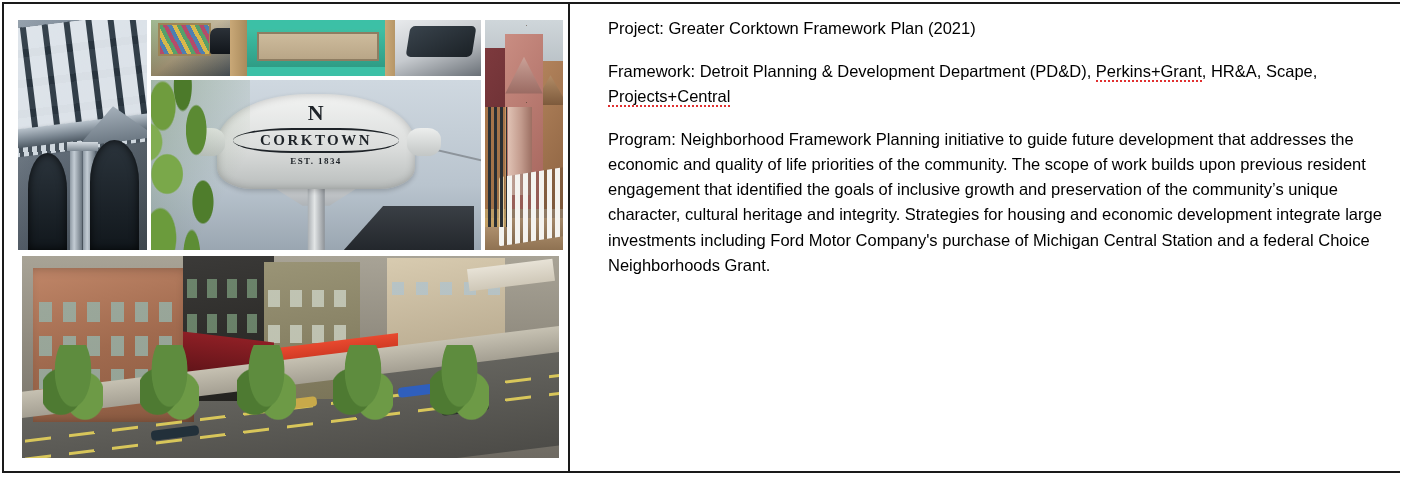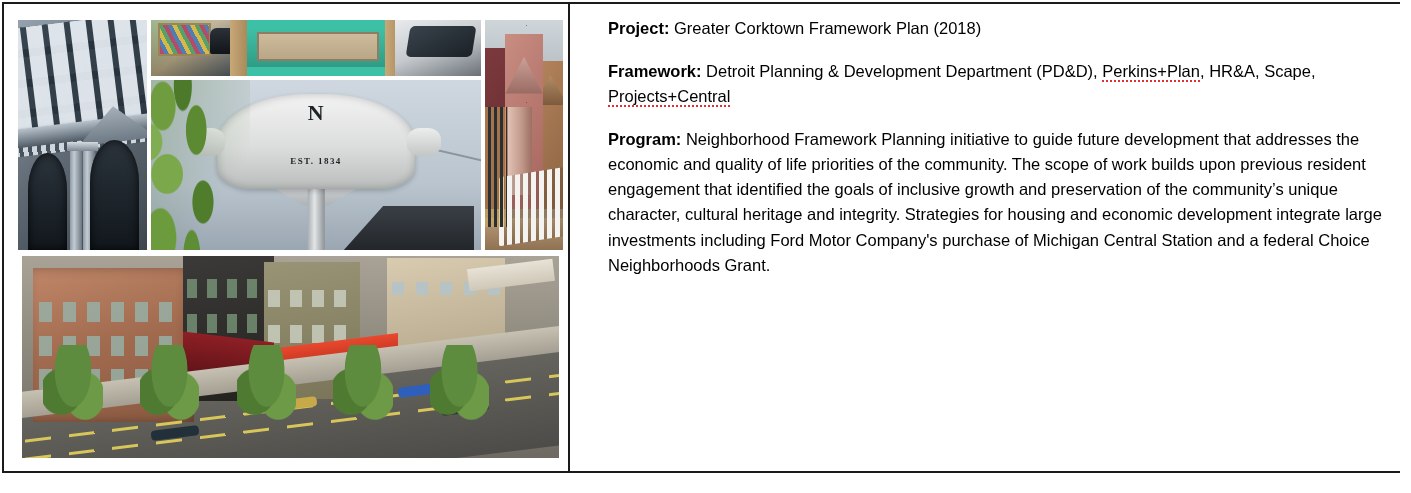--- a/index.html
+++ b/index.html
@@ -402,21 +402,21 @@
     left: 608px;
     top: 16px;
     width: 780px;
     height: 450px;
     color: #000000;
     font-size: 16.5px;
     line-height: 1.52;
   }
   .para { margin: 0 0 18px 0; }
   .para.p-role { margin-left: 3px; }
-  .lbl { font-weight: 700; }
+  .lbl { font-weight: 400; }
   .sp {
     border-bottom: 2px dotted #e03030;
     padding-bottom: 0px;
   }
 </style>
 </head>
 <body>
 
 <div class="page">
 
@@ -458,20 +458,21 @@
       </div>
 
       <div class="ph ph-sign">
         <div class="art-sign">
           <div class="wire"></div>
           <div class="roof"></div>
           <div class="flare"></div>
           <div class="post"></div>
           <div class="plate">
             <div class="sign-n">N</div>
+            <div class="sign-name">CORKTOWN</div>
             <div class="sign-est">EST. 1834</div>
           </div>
           <div class="tree"></div>
         </div>
       </div>
 
       <div class="ph ph-houses">
         <div class="art-houses">
           <div class="h-sky"></div>
           <div class="h-house h1"></div>
@@ -525,25 +526,25 @@
         <div class="tree-c t4"></div>
         <div class="tree-c t5"></div>
       </div>
     </div>
 
   </div>
 
   <div class="text-panel">
 
     <p class="para">
-      <span class="lbl">Project:</span><span> Greater Corktown Framework Plan (2018)</span>
+      <span class="lbl">Project:</span><span> Greater Corktown Framework Plan (2021)</span>
     </p>
 
     <p class="para">
-      <span class="lbl">Framework:</span><span> Detroit Planning &amp; Development Department (PD&amp;D), </span><span class="sp">Perkins+Plan</span><span>, HR&amp;A, Scape, </span><span class="sp">Projects+Central</span>
+      <span class="lbl">Framework:</span><span> Detroit Planning &amp; Development Department (PD&amp;D), </span><span class="sp">Perkins+Grant</span><span>, HR&amp;A, Scape, </span><span class="sp">Projects+Central</span>
     </p>
 
     <p class="para">
       <span class="lbl">Program:</span><span>  Neighborhood Framework Planning initiative to guide future development that addresses the economic and quality of life priorities of the community. The scope of work builds upon previous resident engagement that identified the goals of inclusive growth and preservation of the community’s unique character, cultural heritage and integrity. Strategies for housing and economic development integrate large investments including Ford Motor Company's purchase of Michigan Central Station and a federal Choice Neighborhoods Grant.</span>
     </p>
 
 
   </div>
 
 </div>

